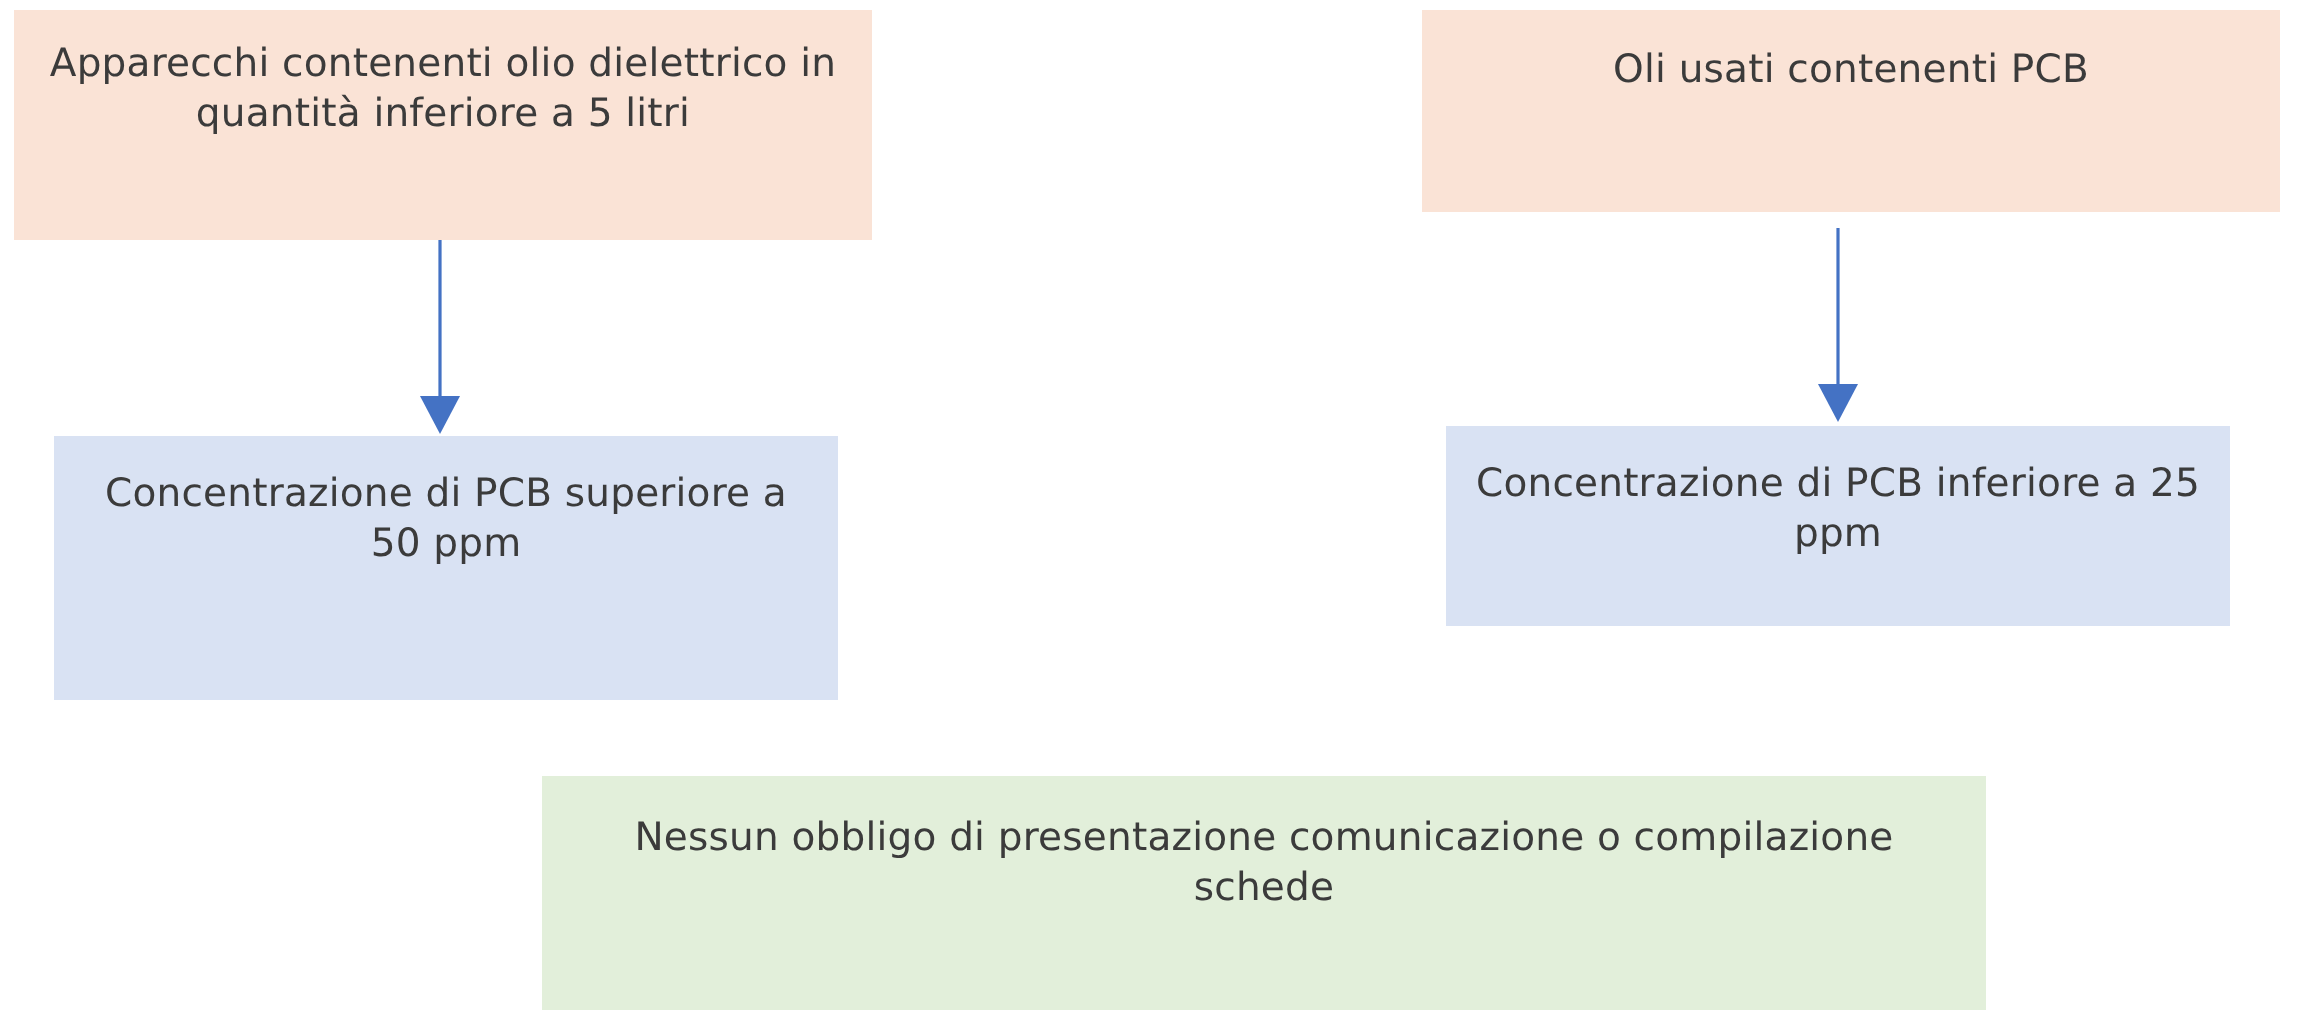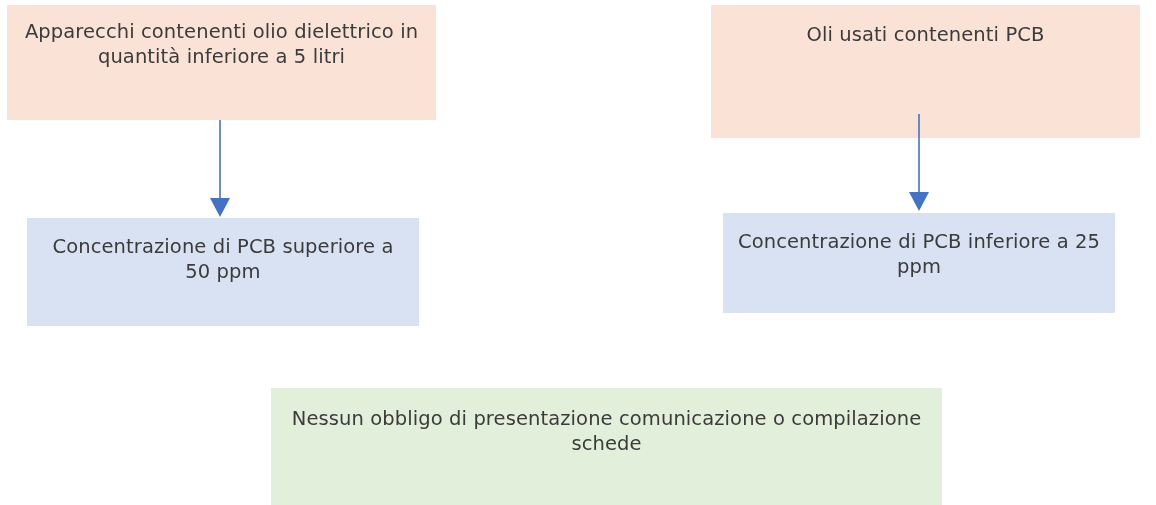--- a/index.html
+++ b/index.html
@@ -39,50 +39,50 @@
     font-size: 19.5px;
     align-items: flex-start;
   }
   #node-apparecchi {
     left: 7px;  top: 5px;
     width: 429px; height: 115px;
     padding-top: 14px;
   }
   #node-oli-usati {
     left: 711px; top: 5px;
-    width: 429px; height: 133px;
+    width: 429px; height: 101px;
     padding-top: 17px;
   }
 
   
   .node-condition {
     background: #D9E2F3;
     font-size: 19.5px;
     align-items: flex-start;
   }
   #node-conc-superiore {
     left: 27px;  top: 218px;
-    width: 392px; height: 108px;
+    width: 392px; height: 132px;
     padding-top: 16px;
   }
   #node-conc-inferiore {
     left: 723px; top: 213px;
     width: 392px; height: 100px;
     padding-top: 16px;
   }
 
   
   .node-outcome {
     background: #E2EFDA;
     font-size: 19.5px;
     align-items: flex-start;
   }
   #node-nessun-obbligo {
     left: 271px; top: 388px;
-    width: 671px; height: 117px;
+    width: 722px; height: 117px;
     padding-top: 18px;
   }
 
   
   .arrow {
     position: absolute;
     overflow: visible;
   }
 </style>
 </head>

